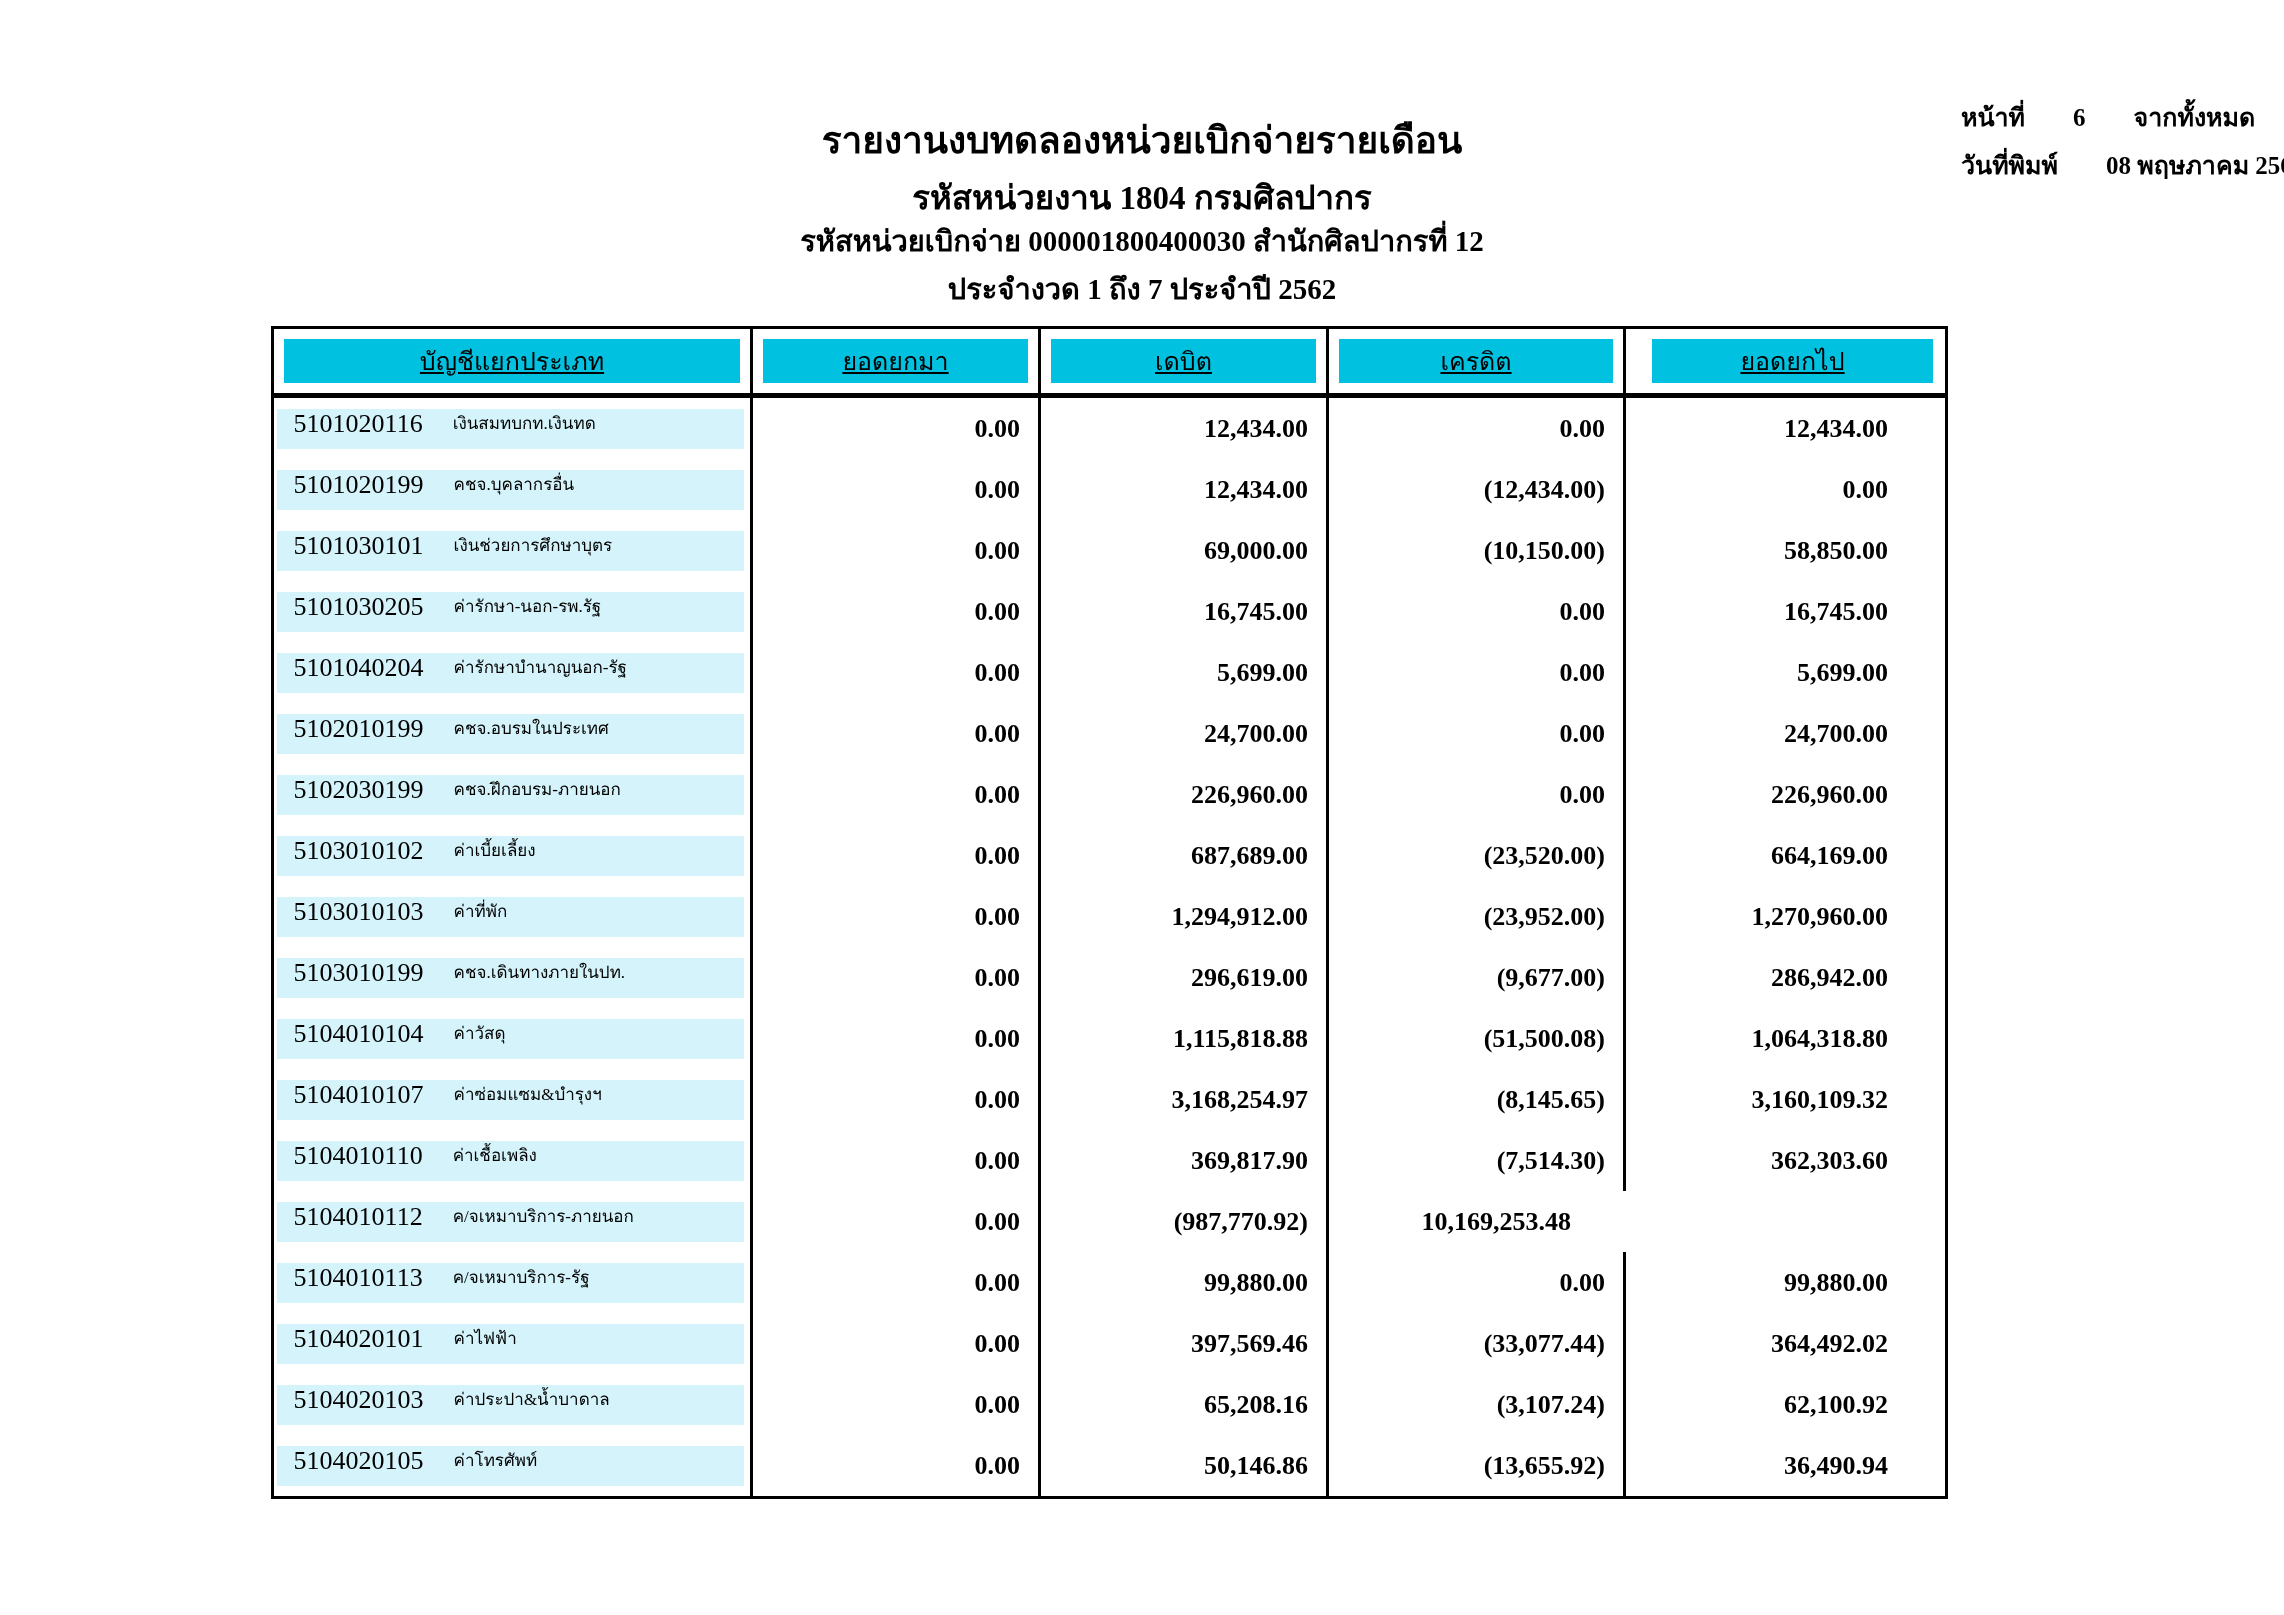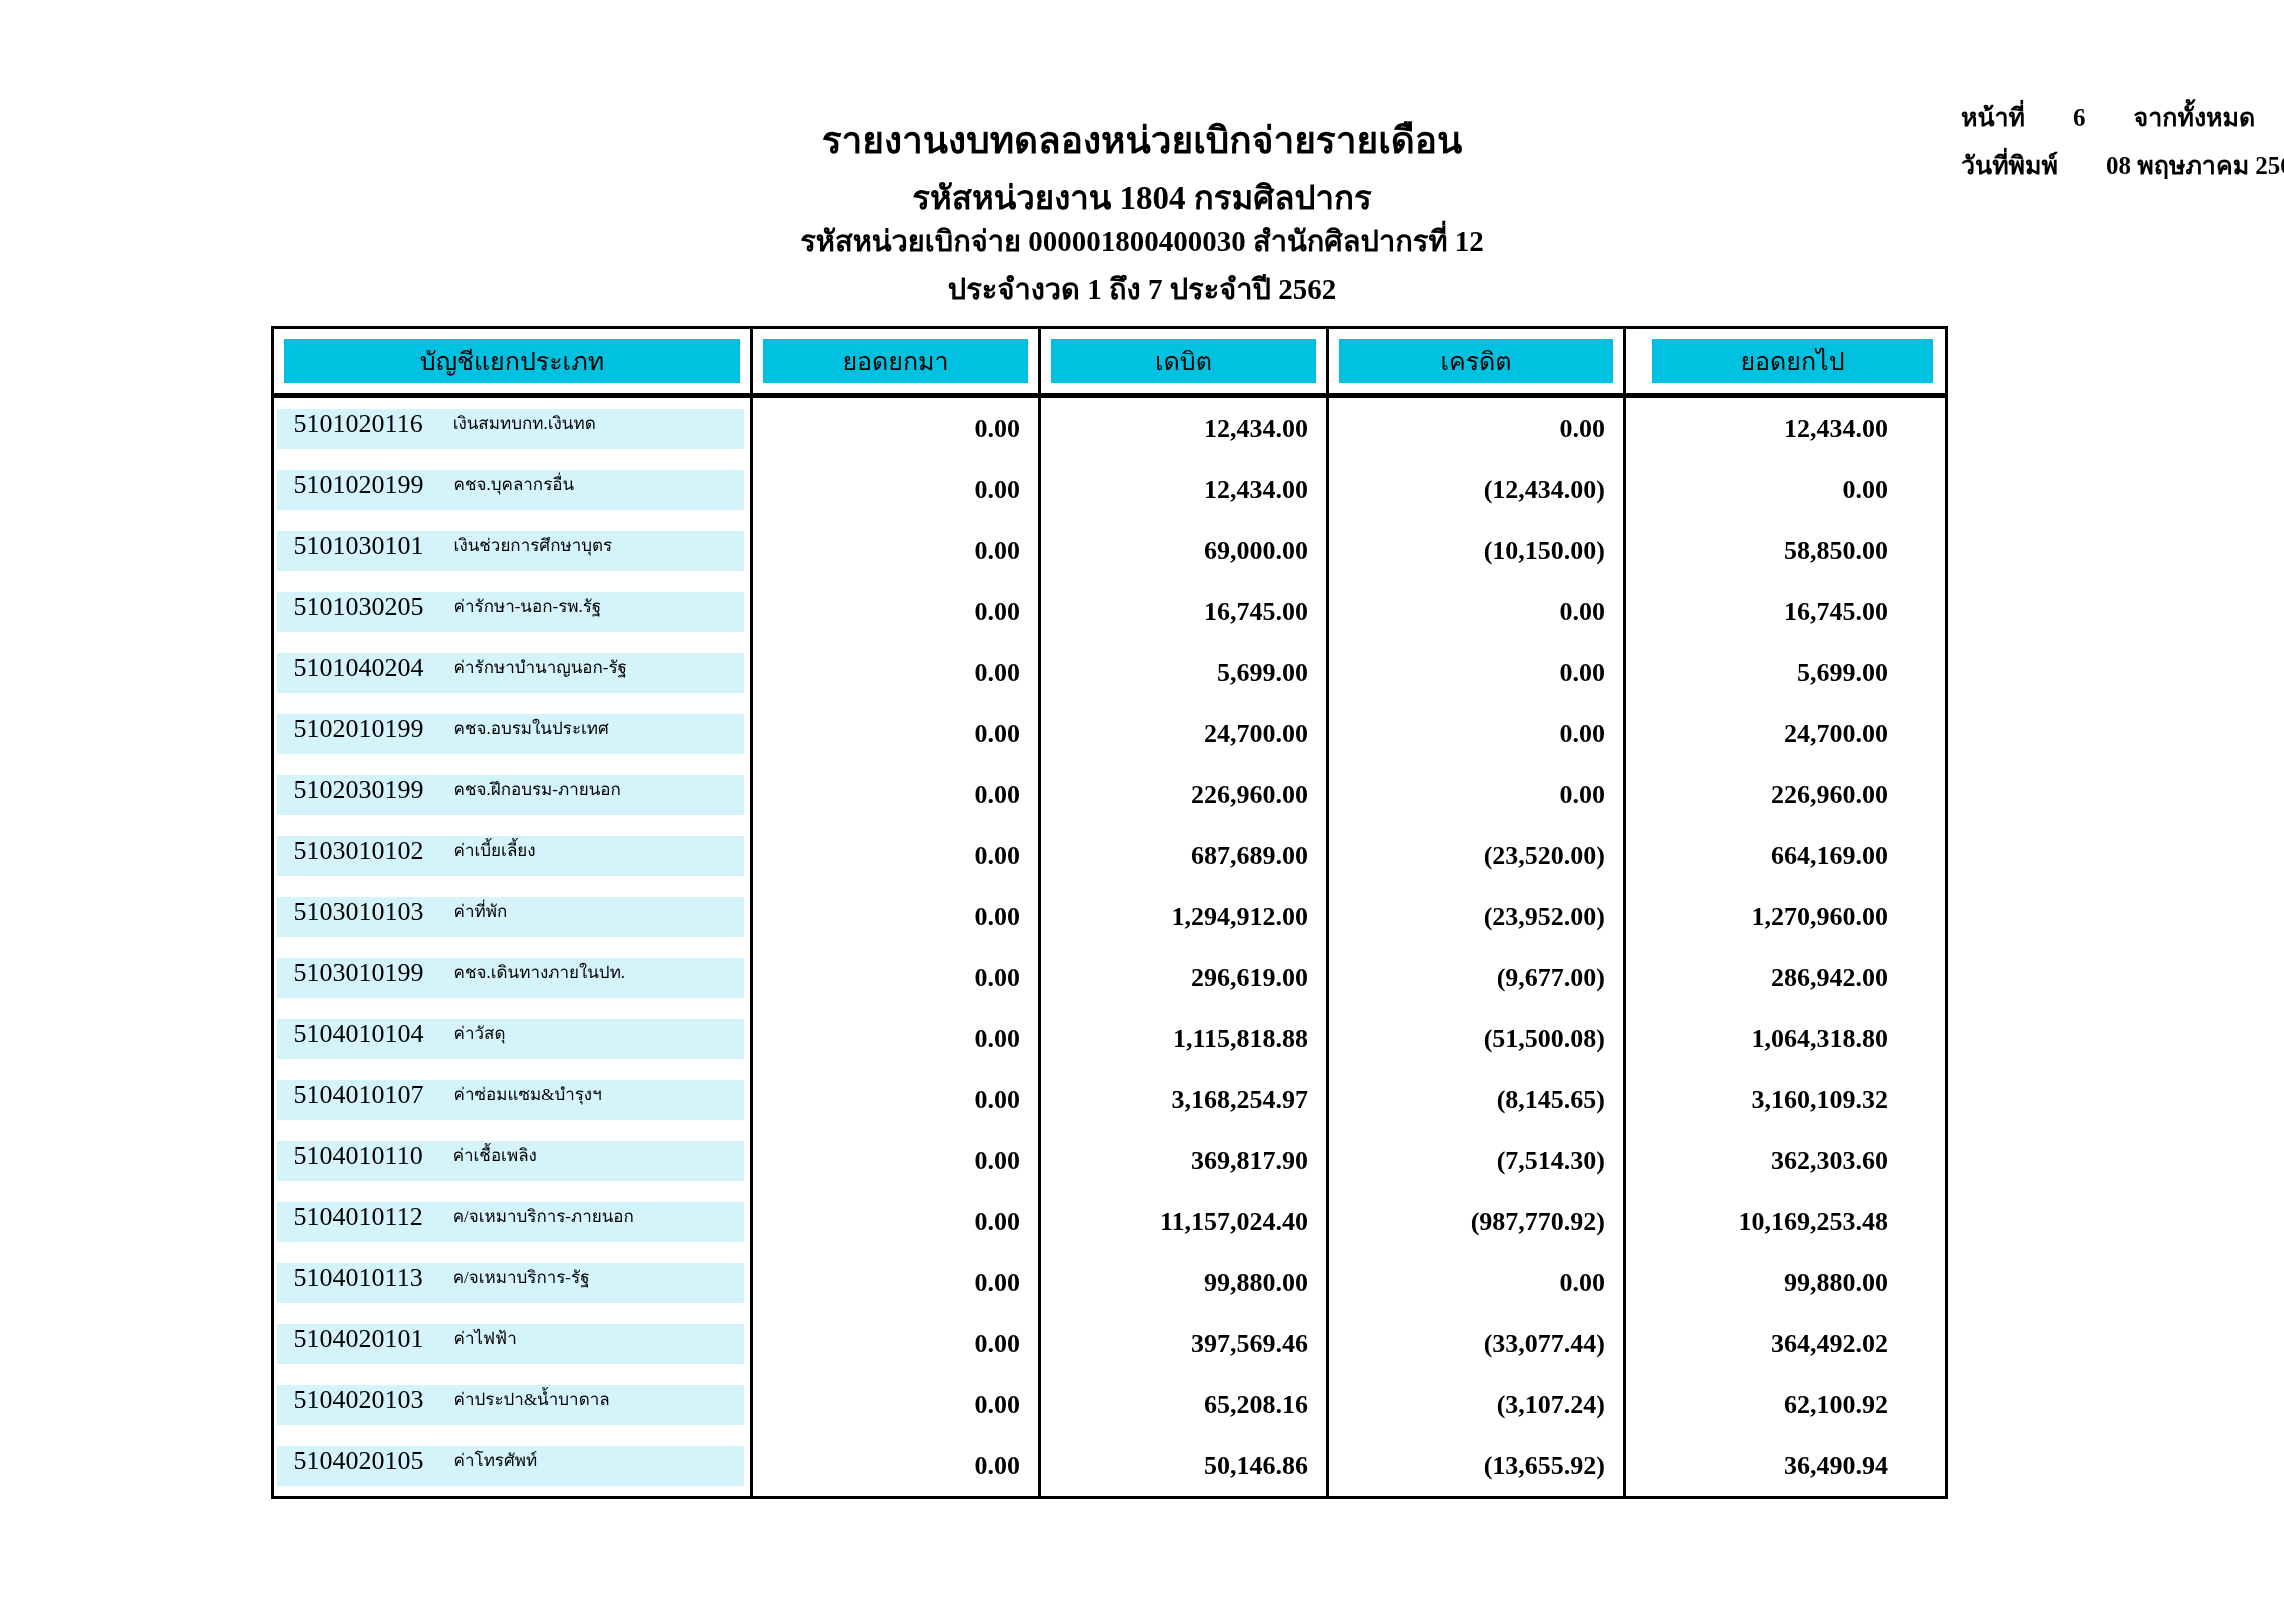--- a/index.html
+++ b/index.html
@@ -25,21 +25,21 @@
   .pi-gap-s { display:inline-block; width:34px; }
   .pi-gap-m { display:inline-block; width:43px; }
 
   
   .trialbalance {
     position:absolute; left:271px; top:326px; width:1677px;
     border:3.9px solid #000; background:#fff;
   }
   .tgrid { display:grid; grid-template-columns:479px 288px 288px 297px 317px; }
   .thead { border-bottom:5.2px solid #000; height:69px; }
-  .th { border-right:3.3px solid #000; padding:9.8px 10.4px; }
+  .th { border-right:3.3px solid #000; padding:9.8px 10.4px;text-decoration:underline; }
   .th:last-child { border-right:none;margin-left:16px; }
   .th-box {
     background:var(--header-bg,#00C1E0);
     width:100%; height:100%;
     display:flex; align-items:center; justify-content:center;
     font-size:25px;
   }
   .trow { height:61px; }
   .td { border-right:3.3px solid #000; position:relative; }
   .td:last-child { border-right:none; }
@@ -273,21 +273,20 @@
   </div>
 
   <div class="tgrid trow">
     <div class="td">
       <div class="band">
         <span class="code">5104010112</span>
         <span class="name">ค/จเหมาบริการ-ภายนอก</span>
       </div>
     </div>
     <div class="td amount">0.00</div>
-    <div class="td amount">11,157,024.40</div>
     <div class="td amount">(987,770.92)</div>
     <div class="td amount carried">10,169,253.48</div>
   </div>
 
   <div class="tgrid trow">
     <div class="td">
       <div class="band">
         <span class="code">5104010113</span>
         <span class="name">ค/จเหมาบริการ-รัฐ</span>
       </div>

